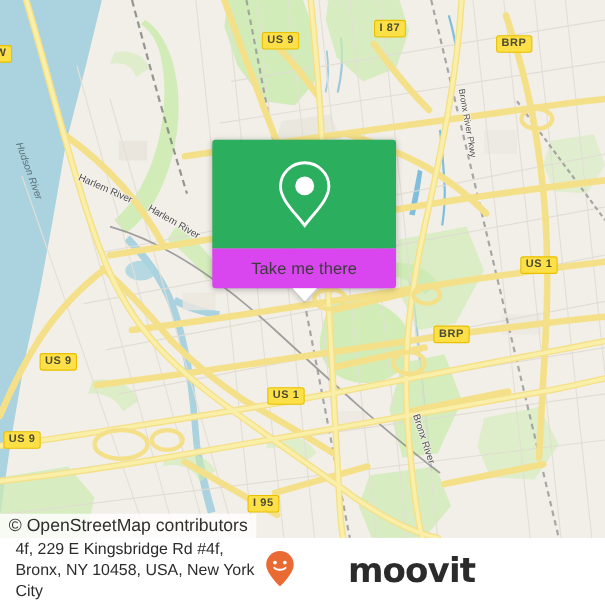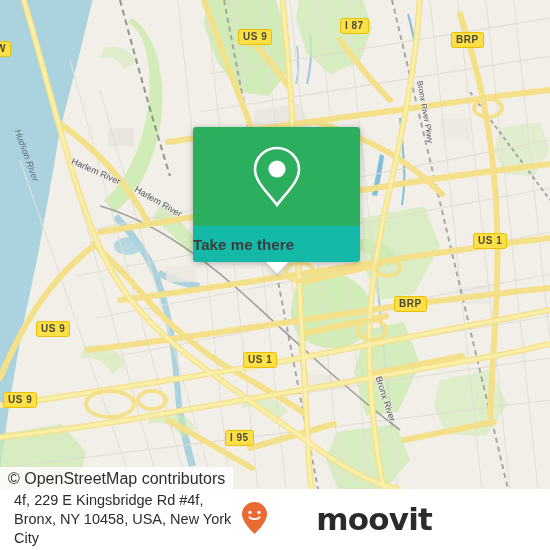--- a/index.html
+++ b/index.html
@@ -77,26 +77,26 @@
   }
   #callout-green {
     background: #2BAE5E;
     height: 99px;
     border-radius: 3px 3px 0 0;
     display: flex;
     align-items: center;
     justify-content: center;
   }
   #callout-white {
-    background: #14b8a6;
+    background: #d946ef;
     height: 36px;
     border-radius: 0 0 3px 3px;
     display: flex;
     align-items: center;
-    font-weight: bold;
+    justify-content: center;
   }
   #callout-label {
     font-family: "Liberation Sans", sans-serif;
     font-size: 15px;
     color: #3c3c3c;
     letter-spacing: .1px;
   }
   #callout-tail {
     position: absolute;
     left: 50%;
@@ -363,21 +363,21 @@
     <div class="maplabel riverlabel" style="left:424px; top:80px; transform: rotate(80deg); transform-origin: left top; font-size:8px;">Bronx River Pkwy</div>
 
     <div class="shield" style="left:238px; top:29px;">US 9</div>
     <div class="shield" style="left:340px; top:18px;">I 87</div>
     <div class="shield" style="left:451px; top:32px;">BRP</div>
     <div class="shield" style="left:473px; top:233px;">US 1</div>
     <div class="shield" style="left:394px; top:296px;">BRP</div>
     <div class="shield" style="left:36px; top:321px;">US 9</div>
     <div class="shield" style="left:243px; top:352px;">US 1</div>
     <div class="shield" style="left:3px; top:392px;">US 9</div>
-    <div class="shield" style="left:225px; top:430px;">I 95</div>
+    <div class="shield" style="left:225px; top:450px;">I 95</div>
     <div class="shield" style="left:-9px; top:41px;">W</div>
 
     <div id="callout">
       <div id="callout-green">
         <span>
           <svg width="56" height="66" viewBox="0 0 56 66" aria-hidden="true">
             <path d="M28 4 C16 4 6 13.6 6 25.4 C6 38 20 50 28 61
                      C36 50 50 38 50 25.4 C50 13.6 40 4 28 4 Z" fill="none" stroke="#FFFFFF" stroke-width="2.6"></path>
             <circle cx="28" cy="25" r="8.6" fill="#FFFFFF"></circle>
           </svg>

